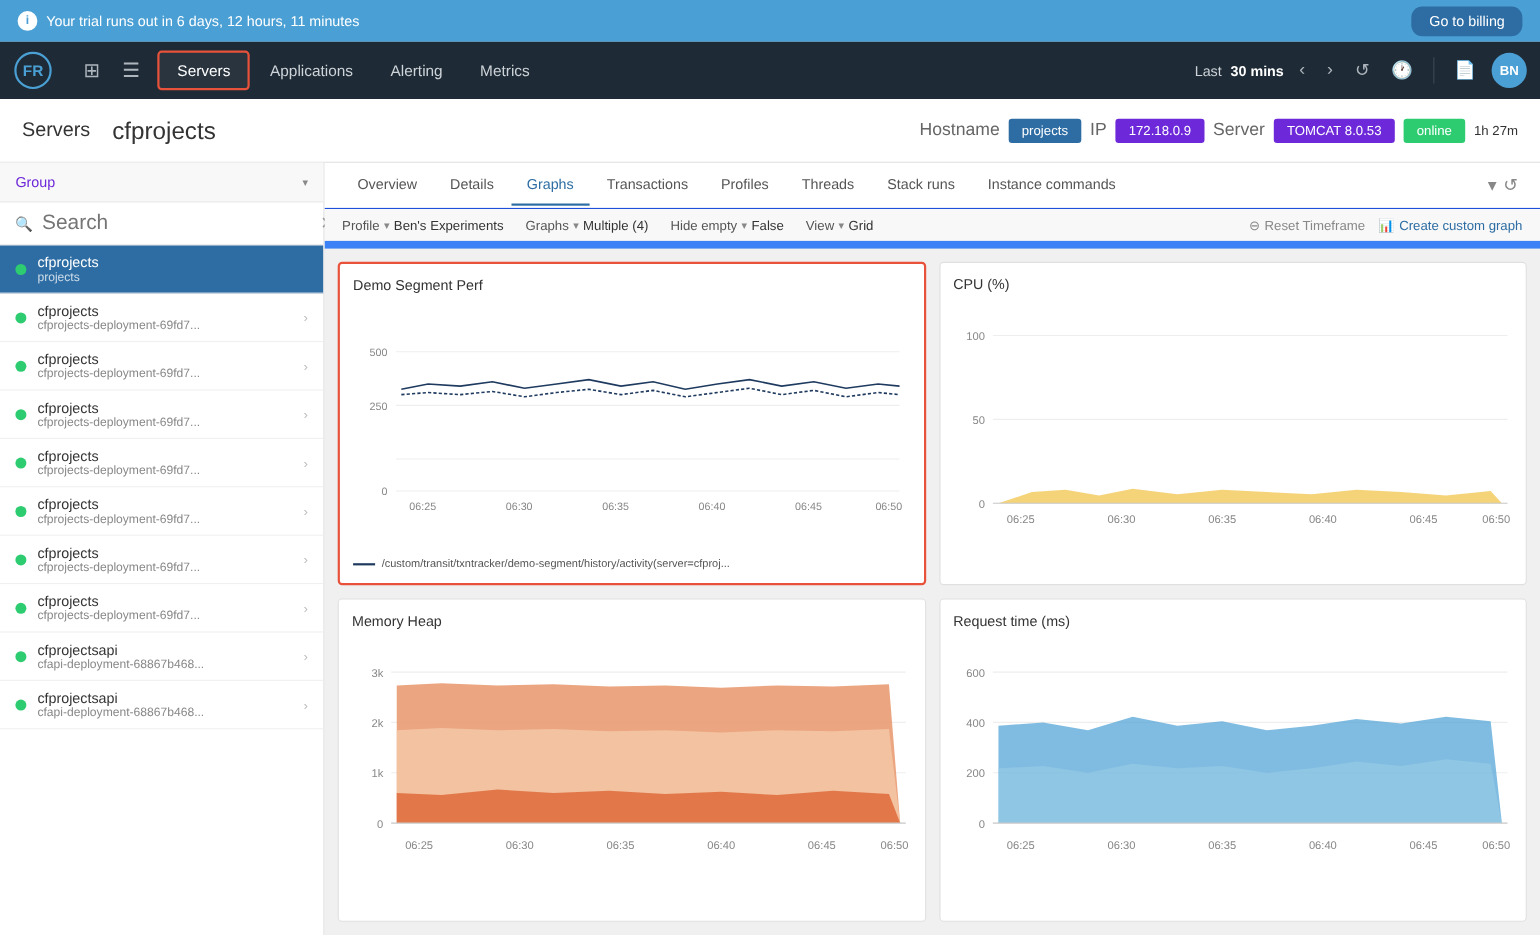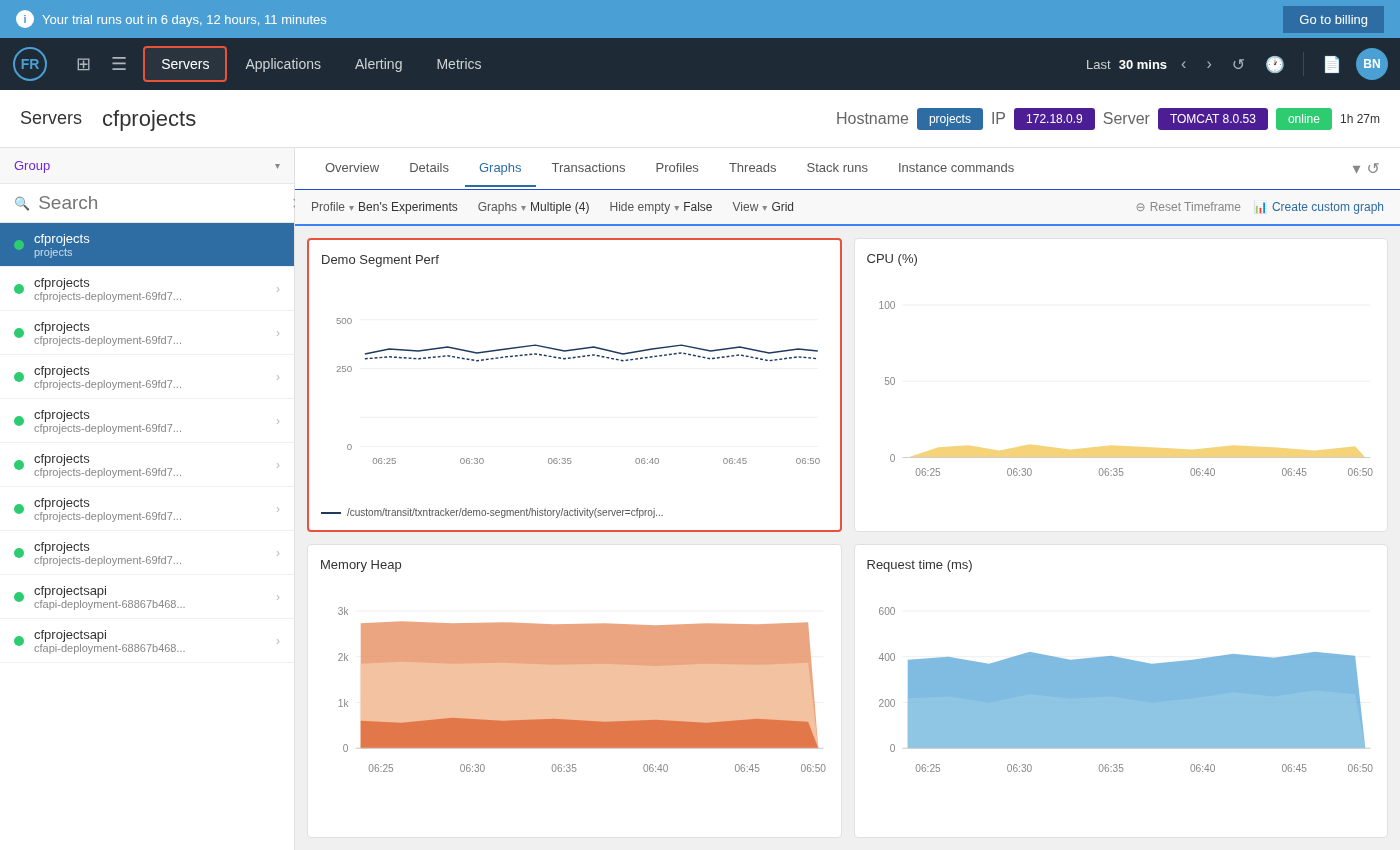--- a/index.html
+++ b/index.html
@@ -17,21 +17,21 @@
       height: 38px;
     }
     .trial-banner-left { display: flex; align-items: center; gap: 8px; }
     .trial-info-icon {
       width: 18px; height: 18px; border-radius: 50%; background: white;
       color: #4a9fd4; display: flex; align-items: center; justify-content: center;
       font-weight: bold; font-size: 11px; flex-shrink: 0;
     }
     .go-billing-btn {
       background: #2d6da3; color: white; border: none; padding: 6px 16px;
-      border-radius: 0; cursor: pointer; font-size: 13px; font-weight: 500;
+      border-radius: 10px; cursor: pointer; font-size: 13px; font-weight: 500;
     }
 
     
     .top-nav {
       background: #1e2a35;
       display: flex;
       align-items: center;
       padding: 0 12px;
       height: 52px;
       gap: 4px;
@@ -79,21 +79,21 @@
     }
     .servers-label { font-size: 18px; font-weight: 300; color: #333; margin-right: 20px; }
     .server-name { font-size: 22px; font-weight: 300; color: #333; flex: 1; }
     .server-tags { display: flex; align-items: center; gap: 8px; }
     .tag-label { color: #666; font-size: 16px; }
     .tag-value-btn {
       background: #2d6da3; color: white; border: none; padding: 4px 12px;
       border-radius: 3px; font-size: 12px; cursor: pointer;
     }
     .tag-value-dark {
-      background: #4c1d95; color: white; padding: 4px 12px;
+      background: #6d28d9; color: white; padding: 4px 12px;
       border-radius: 3px; font-size: 12px;
     }
     .tag-online {
       background: #2ecc71; color: white; padding: 4px 12px;
       border-radius: 3px; font-size: 12px;
     }
     .tag-time { color: #333; font-size: 12px; font-weight: 500; }
 
     
     .main-layout { display: flex; height: calc(850px - 38px - 52px - 58px); }
@@ -153,21 +153,21 @@
       padding: 10px 14px; font-size: 13px; color: #555; cursor: pointer;
       border-bottom: 2px solid transparent; white-space: nowrap;
     }
     .tab.active { color: #2d6da3; border-bottom-color: #2d6da3; font-weight: 500; }
     .tab-more { color: #888; cursor: pointer; margin-left: auto; font-size: 16px; }
     .tab-refresh { color: #888; cursor: pointer; font-size: 16px; padding: 0 4px; }
 
     
     .filter-bar {
       background: #f8f8f8; display: flex; align-items: center;
-      padding: 6px 16px; border-bottom: 2px solid #3b82f6; gap: 20px;
+      padding: 6px 16px; border-bottom: 7px solid #3b82f6; gap: 20px;
       height: 36px;
     }
     .filter-group { display: flex; align-items: center; gap: 4px; }
     .filter-label { color: #555; font-size: 12px; }
     .filter-value { color: #333; font-size: 12px; font-weight: 500; }
     .filter-arrow { color: #888; font-size: 10px; }
     .filter-right { margin-left: auto; display: flex; align-items: center; gap: 12px; }
     .reset-btn { color: #888; font-size: 12px; cursor: pointer; display: flex; align-items: center; gap: 4px; }
     .create-graph-btn {
       color: #2d6da3; font-size: 12px; font-weight: 500; cursor: pointer;

